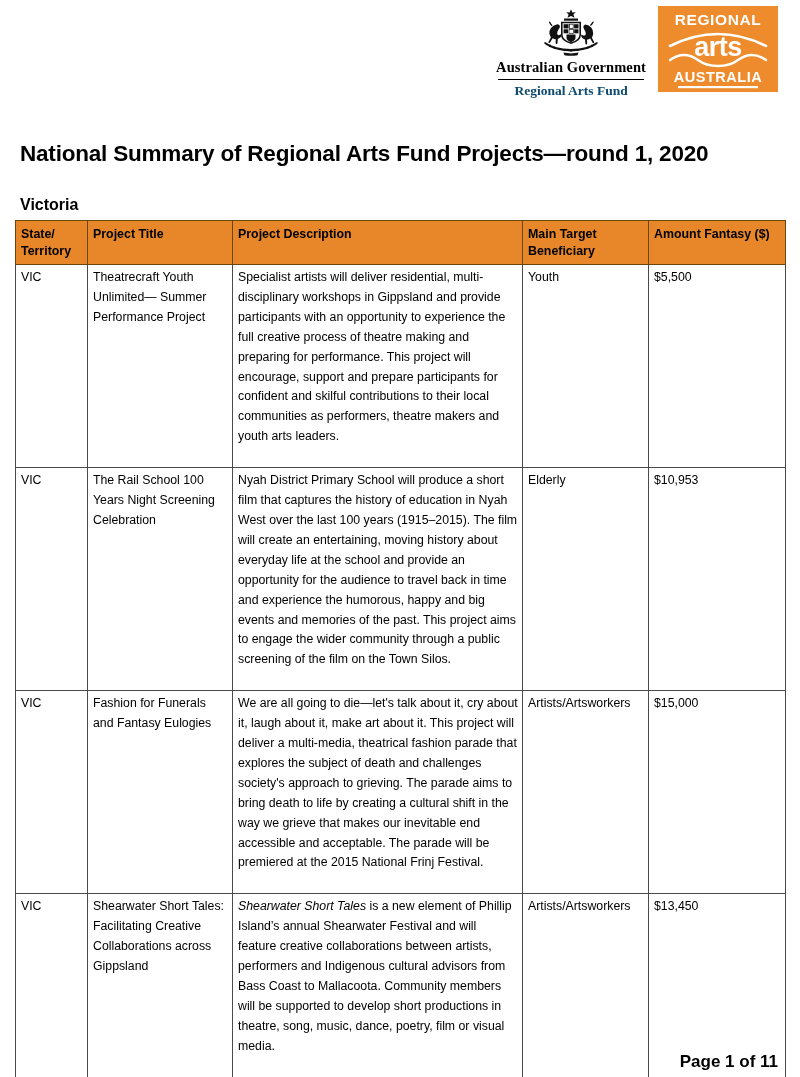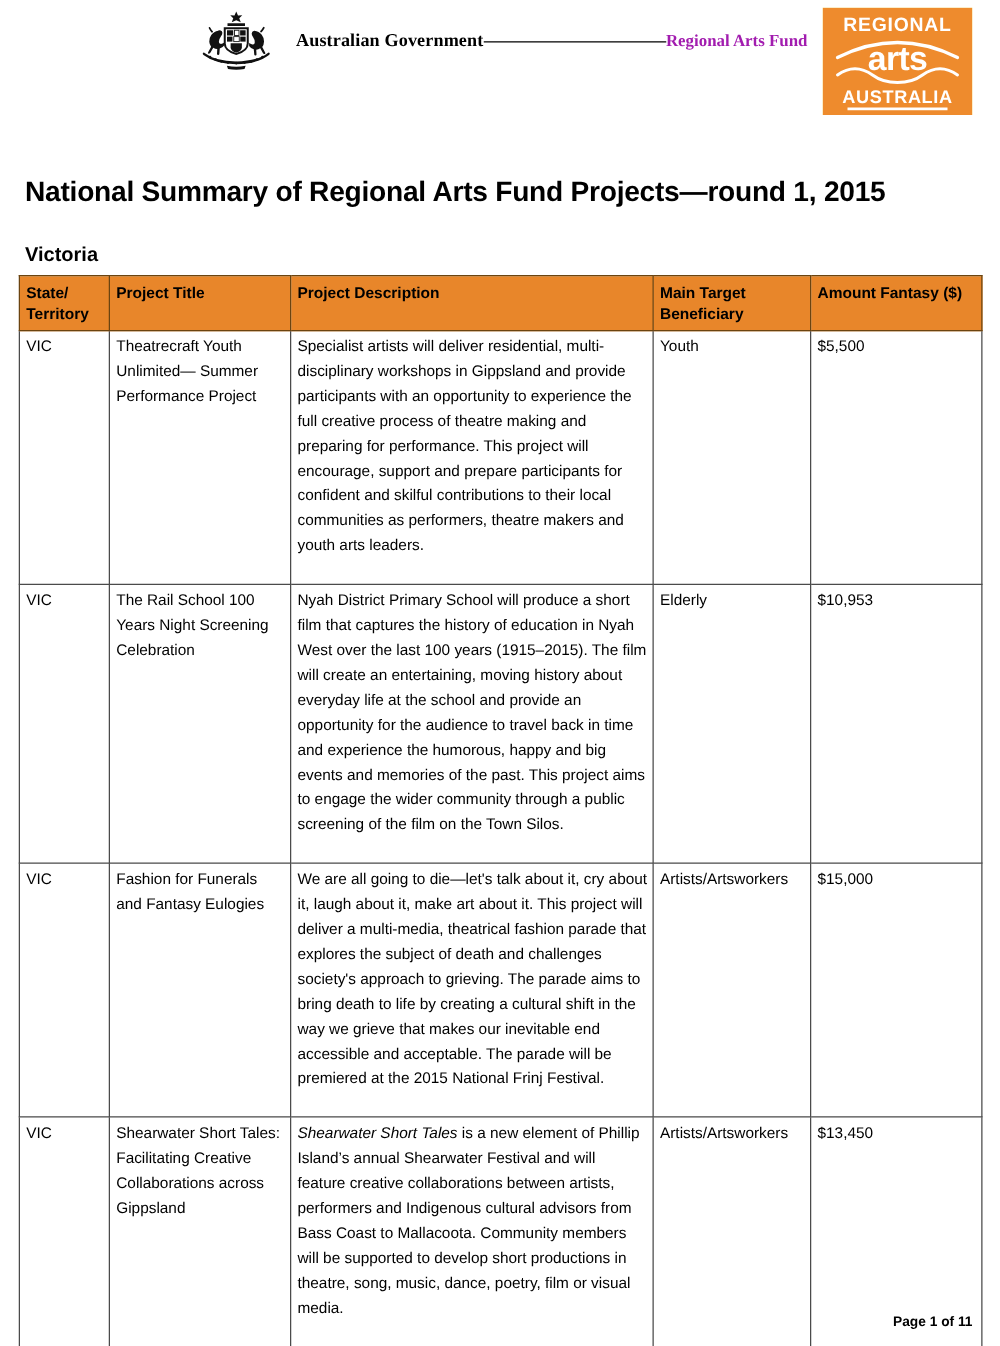--- a/index.html
+++ b/index.html
@@ -20,21 +20,21 @@
   .page-header {
     position: absolute;
     top: 6px;
     right: 22px;
     display: flex;
     align-items: flex-start;
     gap: 0px;
   }
   .govt-block {
     display: flex;
-    flex-direction: row;
+    flex-direction: column;
     align-items: center;
     padding-right: 12px;
     padding-top: 2px;
   }
   .coa {
     width: 96px;
     height: 50px;
     display: block;
   }
   .govt-line1 {
@@ -49,21 +49,21 @@
   .govt-rule {
     width: 146px;
     height: 1px;
     background: #000;
     margin: 3px 0 3px 0;
   }
   .govt-line2 {
     font-family: "Liberation Serif", serif;
     font-weight: bold;
     font-size: 13.5px;
-    color: #a21caf;
+    color: #0c4a6e;
     white-space: nowrap;
   }
 
   .raa-logo {
     width: 120px;
     height: 86px;
     background: #fef9c3;
     display: flex;
     flex-direction: column;
     align-items: center;
@@ -131,21 +131,21 @@
   td.ptitle { line-height: 1.72; }
   em.ital { font-style: italic; }
 
   
   .footer {
     position: absolute;
     left: 0;
     right: 22px;
     top: 1052px;
     text-align: right;
-    font-size: 11px;
+    font-size: 17px;
     font-weight: bold;
   }
 </style>
 </head>
 <body>
 
 <div class="page-header">
 
   <div class="govt-block">
     <svg class="coa" viewBox="0 0 96 50" aria-hidden="true">
@@ -202,21 +202,21 @@
       <path d="M12 40 Q60 16 108 40" fill="none" stroke="#ffffff" stroke-width="2.6" stroke-linecap="round"></path>
       <text x="60" y="50" text-anchor="middle" fill="#ffffff" font-family="Liberation Sans, sans-serif" font-size="27" font-weight="bold" letter-spacing="-0.5">arts</text>
 
       <path d="M12 54 Q26 44 40 54 Q48 60 60 60 Q72 60 80 54 Q94 44 108 54" fill="none" stroke="#ffffff" stroke-width="2.4" stroke-linecap="round"></path>
       <text x="60" y="76" text-anchor="middle" fill="#ffffff" font-family="Liberation Sans, sans-serif" font-size="14.5" font-weight="bold" letter-spacing="0.5">AUSTRALIA</text>
       <rect x="20" y="80" width="80" height="2.2" fill="#ffffff"></rect>
     </svg>
   </div>
 </div>
 
-<h1 class="doc-title">National Summary of Regional Arts Fund Projects—round 1, 2015</h1>
+<h1 class="doc-title">National Summary of Regional Arts Fund Projects—round 1, 2020</h1>
 <h2 class="state-heading">Victoria</h2>
 
 <div class="tbl-wrap">
   <table class="grants">
     <colgroup>
       <col class="c-state">
         <col class="c-title">
         <col class="c-desc">
         <col class="c-benef">
         <col class="c-amt">

